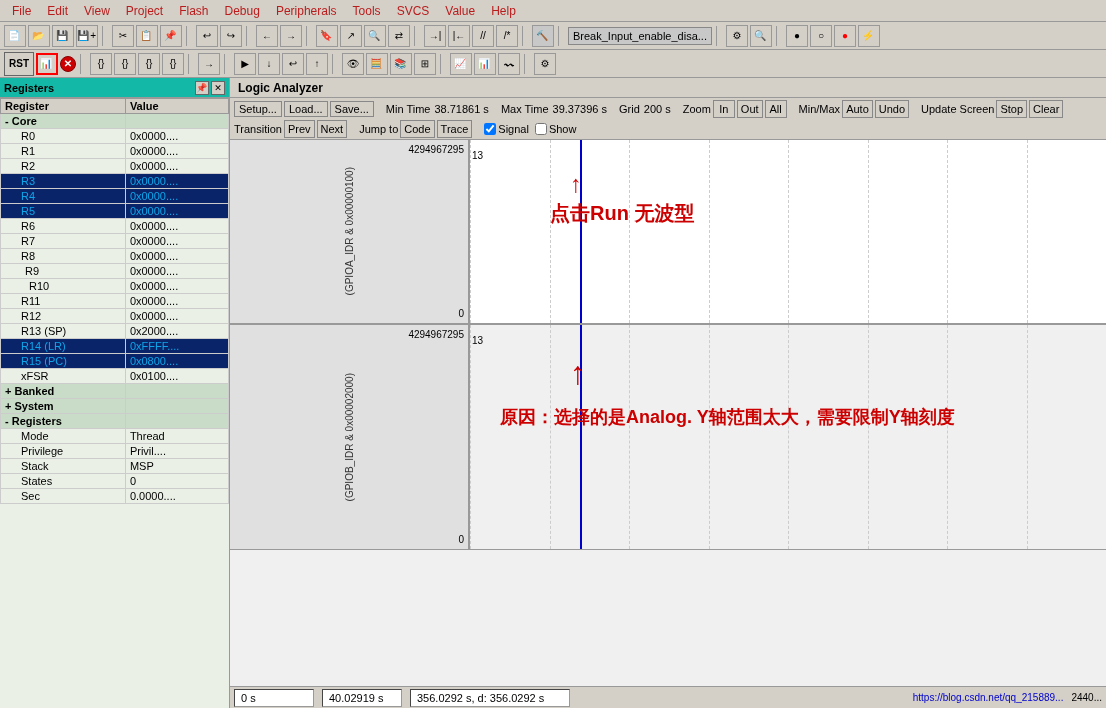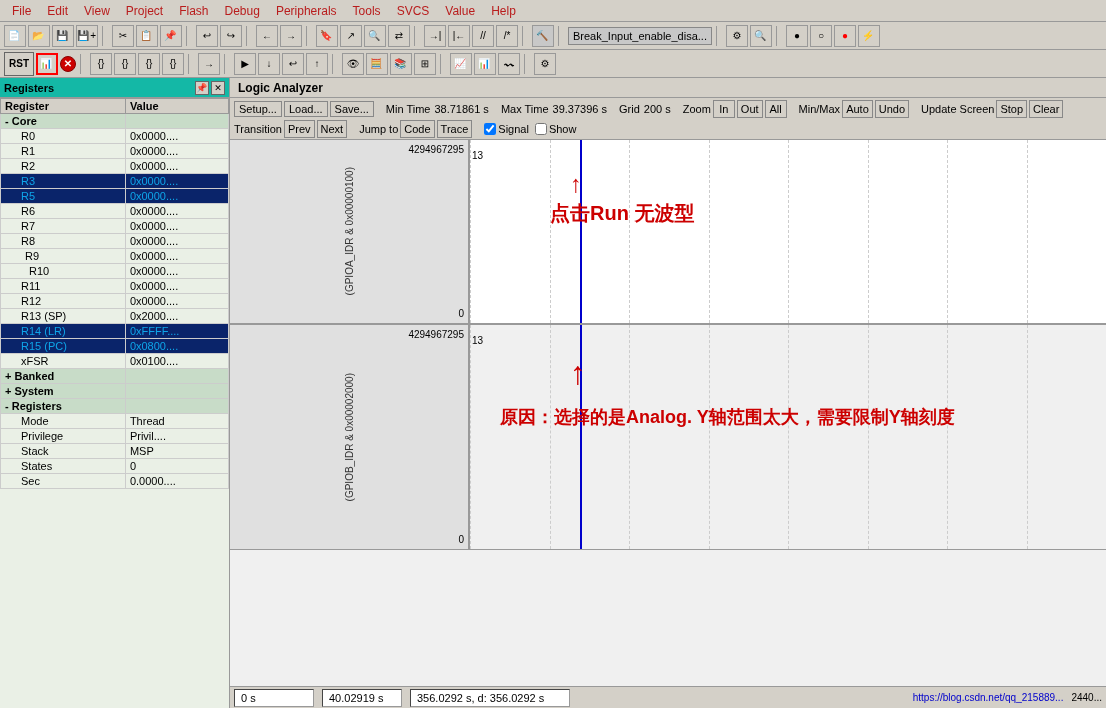--- a/index.html
+++ b/index.html
@@ -168,20 +168,24 @@
             </tr>
             <tr class="row-normal">
               <td style="padding-left: 20px;">    R2</td>
               <td>0x0000....</td>
             </tr>
             <tr class="row-selected">
               <td style="padding-left: 20px;">    R3</td>
               <td>0x0000....</td>
             </tr>
             <tr class="row-selected">
+              <td style="padding-left: 20px;">    R4</td>
+              <td>0x0000....</td>
+            </tr>
+            <tr class="row-selected">
               <td style="padding-left: 20px;">    R5</td>
               <td>0x0000....</td>
             </tr>
             <tr class="row-normal">
               <td style="padding-left: 20px;">    R6</td>
               <td>0x0000....</td>
             </tr>
             <tr class="row-normal">
               <td style="padding-left: 20px;">    R7</td>
               <td>0x0000....</td>

